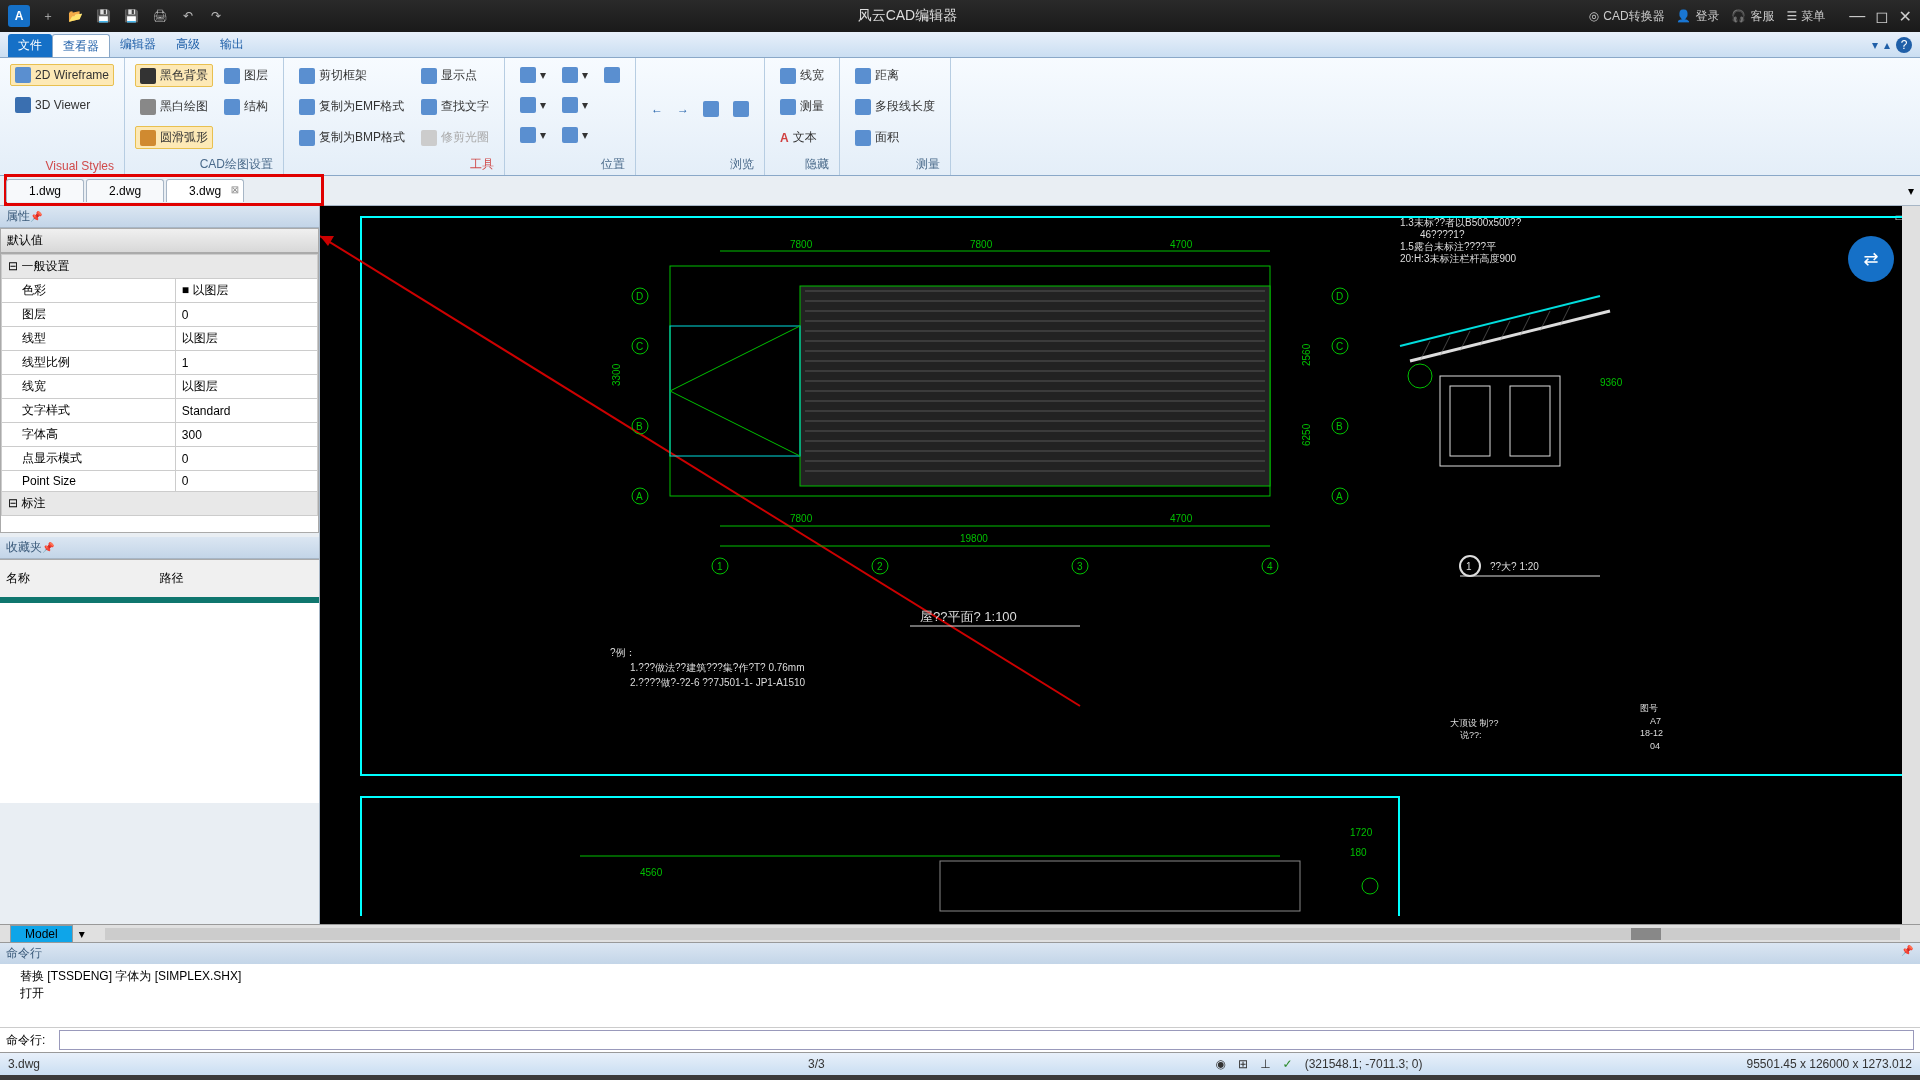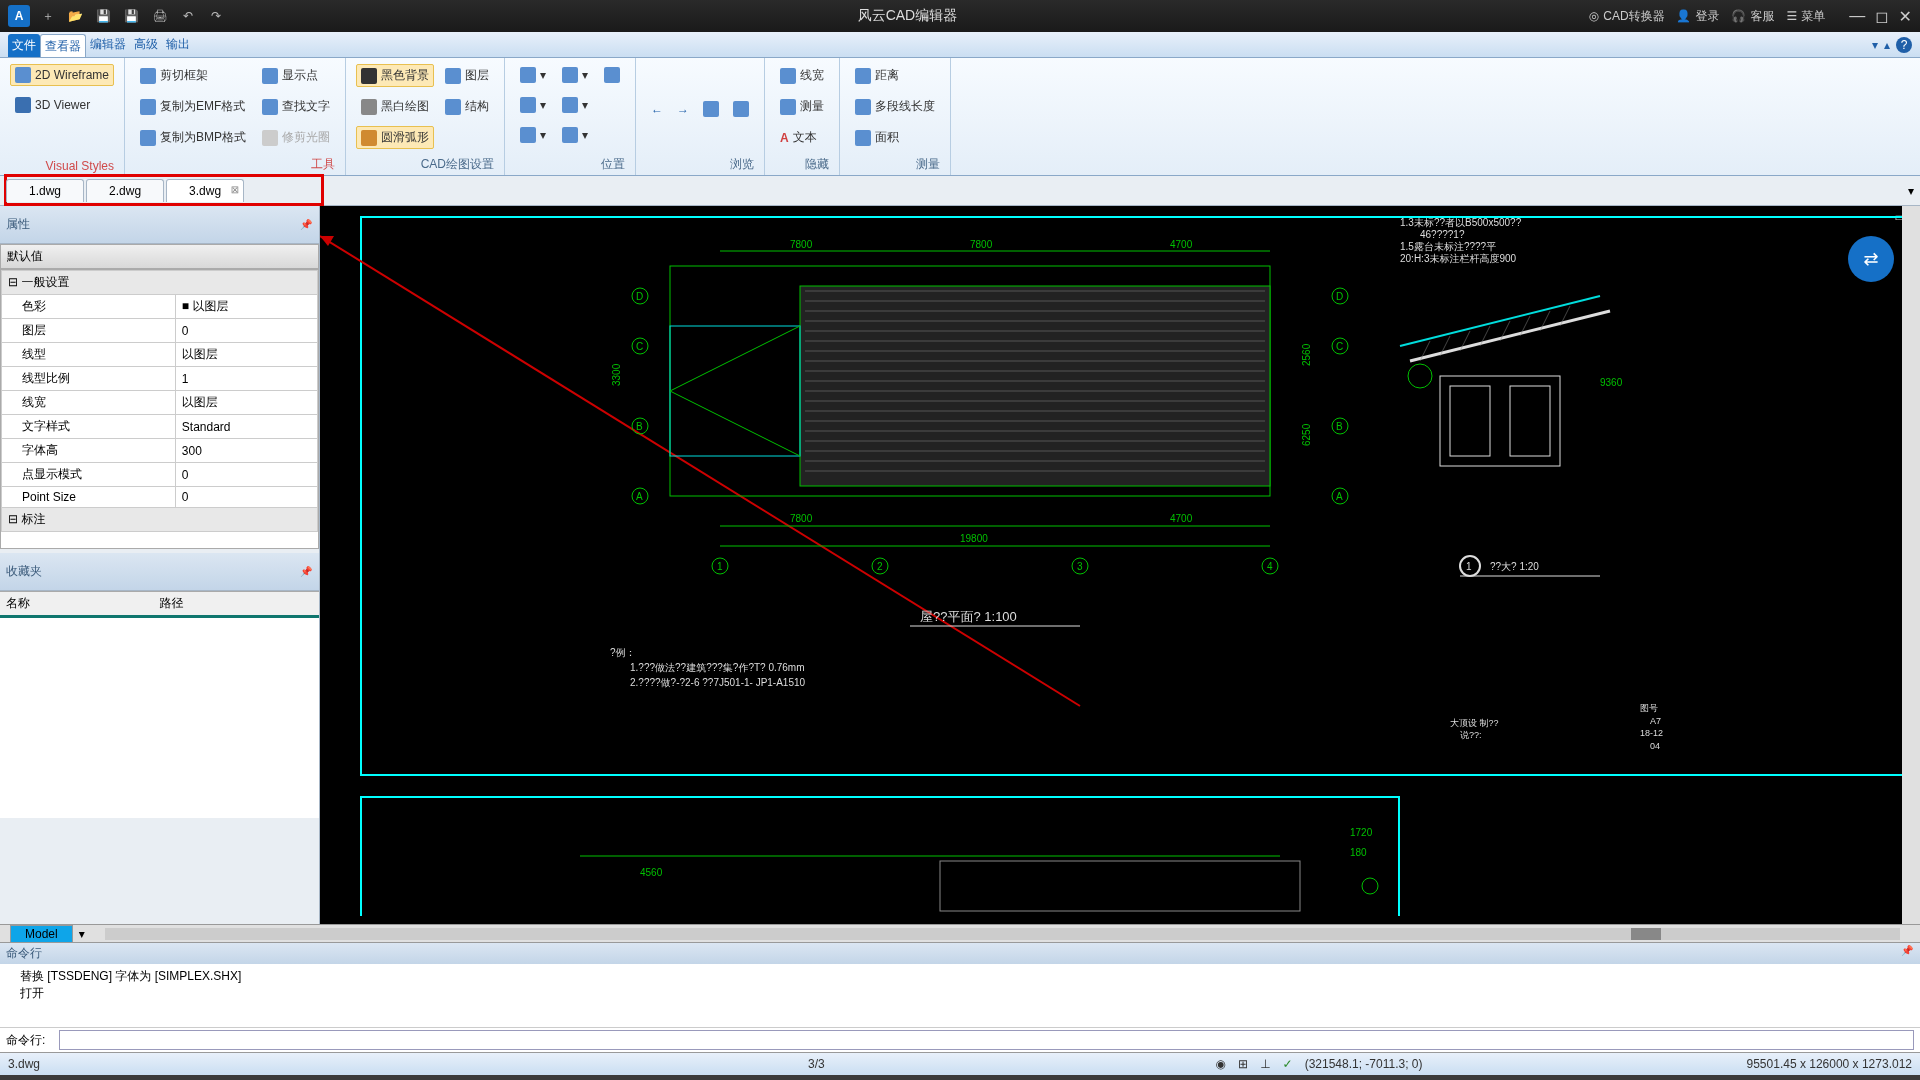--- a/index.html
+++ b/index.html
@@ -6,49 +6,49 @@
 body{background:#3a3a3a;width:1920px;height:1080px;overflow:hidden;user-select:none}
 .titlebar{height:32px;background:linear-gradient(#2a2a2a,#1a1a1a);display:flex;align-items:center;padding:0 8px;color:#ccc}
 .titlebar .qat{display:flex;gap:8px;align-items:center}
 .titlebar .qat .qicon{width:20px;height:20px;display:flex;align-items:center;justify-content:center;cursor:pointer;color:#bbb}
 .titlebar .apptitle{flex:1;text-align:center;font-size:14px;color:#ddd}
 .titlebar .right{display:flex;gap:12px;align-items:center}
 .titlebar .right .rbtn{display:flex;align-items:center;gap:4px;cursor:pointer;color:#ccc}
 .winbtns{display:flex;gap:10px;margin-left:12px}
 .winbtns span{cursor:pointer;font-size:16px;color:#ccc}
 .menubar{height:26px;background:linear-gradient(#e8f0fa,#cadef2);display:flex;align-items:stretch;padding-left:8px;border-bottom:1px solid #8aa8c8}
-.menubar .tab{padding:4px 4px;color:#1f5fa8;cursor:pointer;display:flex;align-items:center}
+.menubar .tab{padding:4px 10px;color:#1f5fa8;cursor:pointer;display:flex;align-items:center}
 .menubar .tab.file{background:#1570c7;color:#fff;border-radius:3px 3px 0 0;margin-top:2px}
 .menubar .tab.active{background:#fff;border:1px solid #8aa8c8;border-bottom:none;border-radius:3px 3px 0 0;margin-top:2px}
 .menubar .spacer{flex:1}
 .menubar .help{display:flex;align-items:center;gap:6px;padding-right:8px}
 .ribbon{height:118px;background:linear-gradient(#f7fbff,#e4eef8);display:flex;border-bottom:1px solid #8aa8c8}
 .ribbon .grp{border-right:1px solid #b7cde2;padding:6px 10px 2px 10px;display:flex;flex-direction:column}
 .ribbon .grp .body{flex:1;display:flex;gap:6px}
 .ribbon .grp .label{text-align:right;color:#4a6a8a;font-size:12px;padding-top:2px}
 .rbtn2{display:flex;align-items:center;gap:4px;padding:2px 4px;cursor:pointer;color:#333;border:1px solid transparent;border-radius:2px;white-space:nowrap}
 .rbtn2.sel{background:#fde9b6;border:1px solid #e8c050}
 .ricon{width:16px;height:16px;display:inline-block;background:#5a8fd0;border-radius:2px}
 .col{display:flex;flex-direction:column;gap:8px}
 .tabs{height:30px;background:#e9eef3;display:flex;align-items:center;padding-left:6px;border-bottom:1px solid #a7b6c6;position:relative}
 .ftab{padding:4px 22px;background:#f7f9fb;border:1px solid #a7b6c6;border-bottom:none;margin-right:2px;cursor:pointer;border-radius:3px 3px 0 0;position:relative}
 .ftab .x{position:absolute;right:4px;top:4px;font-size:10px;color:#888}
 .highlight{position:absolute;left:4px;top:-2px;width:320px;height:32px;border:3px solid #e00000;pointer-events:none}
 .main{display:flex;height:calc(1080px - 32px - 26px - 118px - 30px - 23px - 110px - 23px)}
 .leftpanel{width:320px;background:#e9eef3;display:flex;flex-direction:column;border-right:1px solid #a7b6c6}
-.panelhdr{background:linear-gradient(#dbe6f2,#c3d5e8);padding:10px 6px;border-bottom:1px solid #a7b6c6;color:#3a5a7a;font-size:12px;display:flex;justify-content:space-between;align-items:center}
+.panelhdr{background:linear-gradient(#dbe6f2,#c3d5e8);padding:2px 6px;border-bottom:1px solid #a7b6c6;color:#3a5a7a;font-size:12px;display:flex;align-items:center}
 .defhdr{background:linear-gradient(#f0f0f0,#d8d8d8);padding:3px 6px;border:1px solid #aaa;font-size:12px}
 .propgrid{flex:0 0 auto;height:280px;overflow:auto;background:#fff;border:1px solid #aaa}
 .propgrid table{width:100%;border-collapse:collapse}
 .propgrid td{border:1px solid #ccc;padding:3px 6px;font-size:12px}
 .propgrid td:first-child{width:55%}
 .propgrid .grp td{background:#e8e8e8;font-weight:400}
 .indent{padding-left:20px !important}
 .favs{margin-top:4px}
-.favhdr{display:flex;padding:3px 6px;background:#f0f0f0;border-top:1px solid #aaa;border-bottom:3px solid #0f766e}
+.favhdr{display:flex;padding:10px 6px;background:#f0f0f0;border-top:1px solid #aaa;border-bottom:6px solid #0f766e}
 .favhdr span{flex:1}
 .canvas{flex:1;background:#000;position:relative;overflow:hidden}
 .canvas .fab{position:absolute;right:26px;top:30px;width:46px;height:46px;background:#1570c7;border-radius:50%;display:flex;align-items:center;justify-content:center;color:#fff;font-size:18px}
 .canvas .drawing{position:absolute;left:40px;top:10px;right:10px;height:560px;border:2px solid #00ffff}
 .canvas .drawing2{position:absolute;left:40px;top:590px;right:520px;height:120px;border-top:2px solid #00ffff;border-left:2px solid #00ffff;border-right:2px solid #00ffff}
 .canvas .redline{position:absolute;left:0;top:0;width:100%;height:100%;pointer-events:none}
 .canvas .greenline{stroke:#00c000;stroke-width:1}
 .canvas .whiteline{stroke:#ddd;stroke-width:1}
 .canvas .greentext{fill:#00c000;font-size:10px}
 .canvas .whitetext{fill:#ddd;font-size:10px}
@@ -135,20 +135,49 @@
             <span class="ricon" style="background:#3a6fb0"></span>
             <span>3D Viewer</span>
           </div>
     </div>
       </div>
     <div class="label" style="color:#d04a4a">Visual Styles</div>
   </div>
   <div class="grp">
     <div class="body">
       <div class="col">
+        <div class="rbtn2 sel">
+            <span class="ricon" style="background:#333"></span>
+            <span>黑色背景</span>
+          </div>
+        <div class="rbtn2">
+            <span class="ricon" style="background:#888"></span>
+            <span>黑白绘图</span>
+          </div>
+        <div class="rbtn2 sel">
+            <span class="ricon" style="background:#d08a30"></span>
+            <span>圆滑弧形</span>
+          </div>
+      </div>
+      <div class="col">
+        <div class="rbtn2">
+            <span class="ricon"></span>
+            <span>图层</span>
+          </div>
+        <div class="rbtn2">
+            <span class="ricon"></span>
+            <span>结构</span>
+          </div>
+      </div>
+    </div>
+    <div class="label">CAD绘图设置</div>
+  </div>
+  <div class="grp">
+    <div class="body">
+      <div class="col">
         <div class="rbtn2">
             <span class="ricon"></span>
             <span>剪切框架</span>
           </div>
         <div class="rbtn2">
             <span class="ricon"></span>
             <span>复制为EMF格式</span>
           </div>
         <div class="rbtn2">
             <span class="ricon"></span>
@@ -164,49 +193,20 @@
             <span class="ricon"></span>
             <span>查找文字</span>
           </div>
         <div class="rbtn2" style="color:#aaa">
             <span class="ricon" style="background:#ccc"></span>
             <span>修剪光圈</span>
           </div>
       </div>
     </div>
     <div class="label" style="color:#d04a4a">工具</div>
-  </div>
-  <div class="grp">
-    <div class="body">
-      <div class="col">
-        <div class="rbtn2 sel">
-            <span class="ricon" style="background:#333"></span>
-            <span>黑色背景</span>
-          </div>
-        <div class="rbtn2">
-            <span class="ricon" style="background:#888"></span>
-            <span>黑白绘图</span>
-          </div>
-        <div class="rbtn2 sel">
-            <span class="ricon" style="background:#d08a30"></span>
-            <span>圆滑弧形</span>
-          </div>
-      </div>
-      <div class="col">
-        <div class="rbtn2">
-            <span class="ricon"></span>
-            <span>图层</span>
-          </div>
-        <div class="rbtn2">
-            <span class="ricon"></span>
-            <span>结构</span>
-          </div>
-      </div>
-    </div>
-    <div class="label">CAD绘图设置</div>
   </div>
   <div class="grp">
     <div class="body">
       <div class="col">
         <div class="rbtn2">
             <span class="ricon"></span>
             <span>▾</span>
           </div>
         <div class="rbtn2">
             <span class="ricon"></span>

